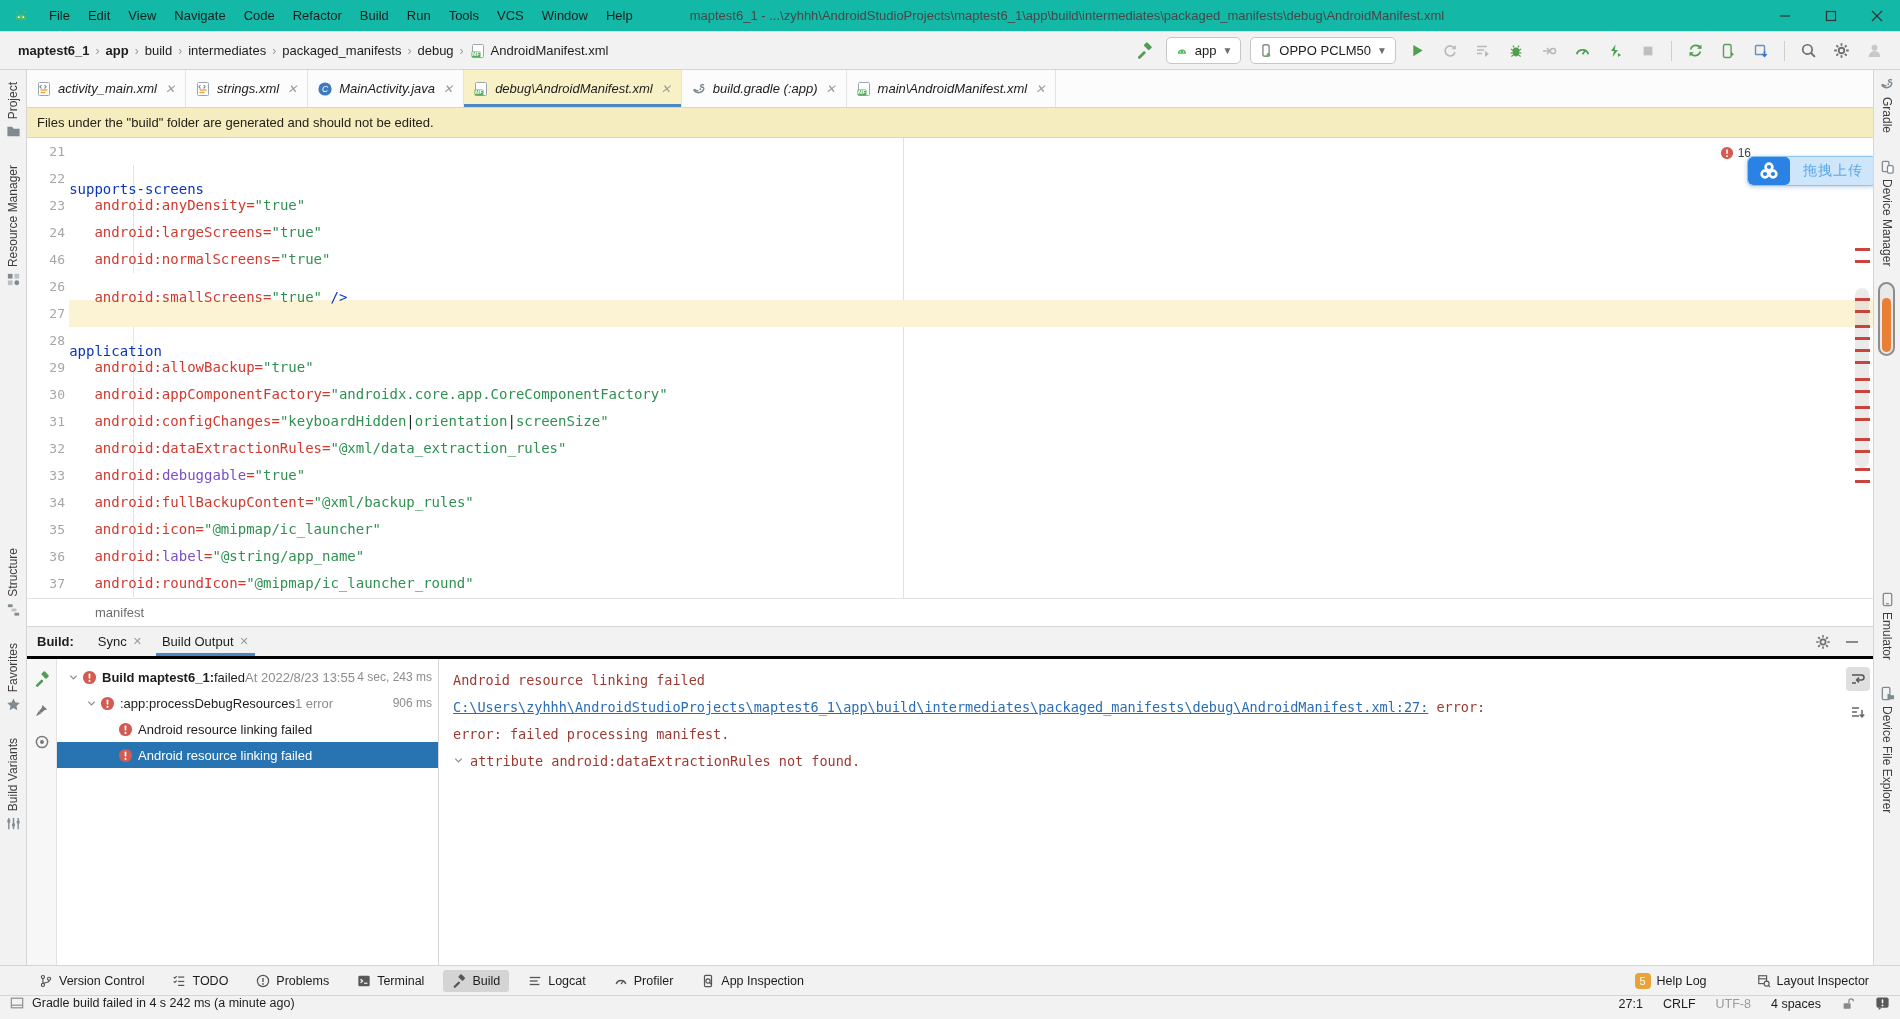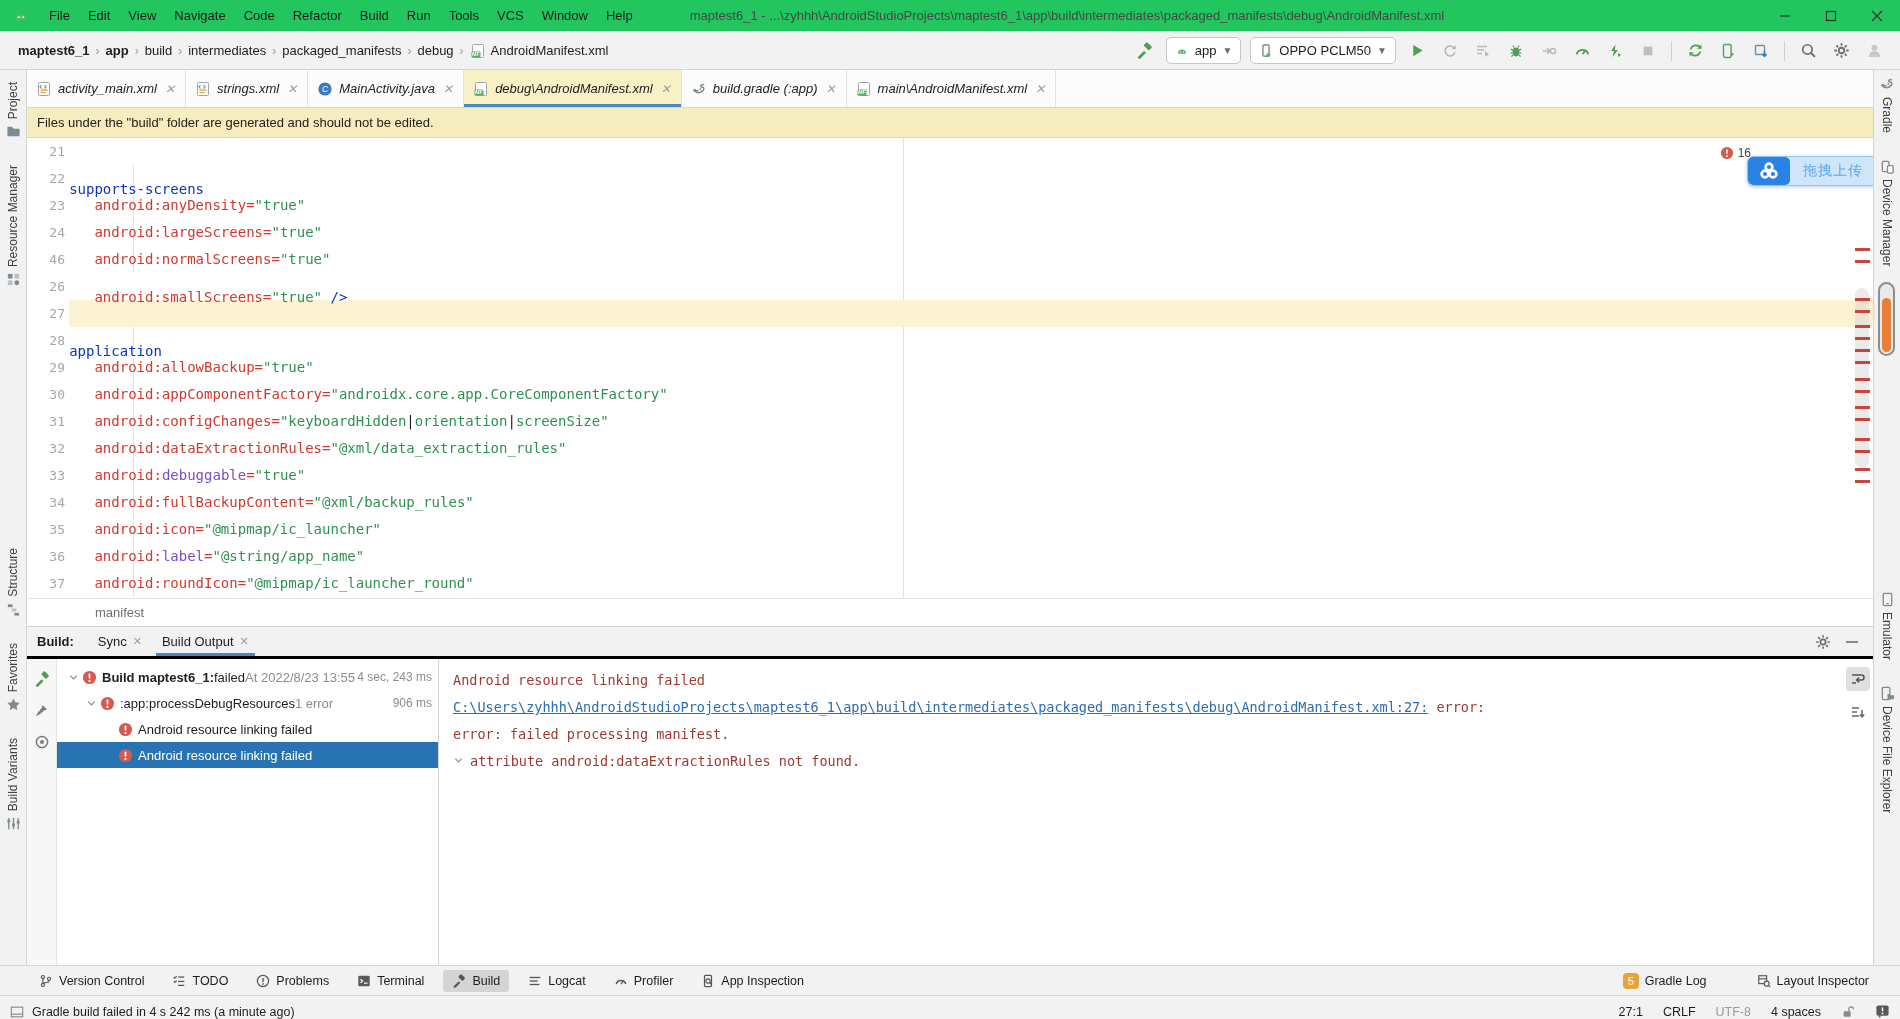--- a/index.html
+++ b/index.html
@@ -2,21 +2,21 @@
 <html><head>
 <meta charset="utf-8">
 <style>
   * { margin:0; padding:0; box-sizing:border-box; }
   html,body { width:1900px; height:1019px; overflow:hidden; }
   body { font-family:"Liberation Sans",sans-serif; font-size:13px; color:#1d1d1d; background:#ffffff; position:relative; }
   .ic { display:inline-flex; align-items:center; justify-content:center; }
   .ic svg { display:block; }
 
   
-  .titlebar { position:absolute; left:0; top:0; width:1900px; height:32px; background:#22c55e; border-bottom:1px solid #dcdcdc; display:flex; align-items:center; }
+  .titlebar { position:absolute; left:0; top:0; width:1900px; height:32px; background:#14b8a6; border-bottom:1px solid #dcdcdc; display:flex; align-items:center; }
   .app-logo { margin:0 10px 0 12px; }
   .menubar { display:flex; }
   .menu-item { padding:0 9px; line-height:31px; cursor:default; }
   .win-title { margin-left:48px; color:#474747; white-space:nowrap; overflow:hidden; max-width:830px; }
   .win-controls { margin-left:auto; display:flex; height:32px; }
   .win-btn { width:46px; height:32px; display:flex; align-items:center; justify-content:center; color:#333; }
 
   
   .toolbar { position:absolute; left:0; top:32px; width:1900px; height:38px; background:#f2f2f2; border-bottom:1px solid #d5d5d5; display:flex; align-items:center; }
   .crumbs { display:flex; align-items:center; margin-left:14px; white-space:nowrap; }
@@ -109,21 +109,21 @@
   .mini-btn.active { background:#dfdfdf; }
 
   
   .bottom-bar { position:absolute; left:0; right:0; bottom:24px; height:30px; background:#f2f2f2; border-top:1px solid #d5d5d5; display:flex; align-items:center; padding:0 12px 0 30px; z-index:6; }
   .bb-item { display:flex; align-items:center; gap:6px; padding:4px 9px; border-radius:3px; margin-right:10px; font-size:12.5px; }
   .bb-item.active { background:#d4d4d4; }
   .bb-right { margin-left:auto; display:flex; align-items:center; gap:22px; }
   .badge { min-width:16px; height:16px; border-radius:4px; background:#e8a33d; color:#fff; font-size:11px; display:inline-flex; align-items:center; justify-content:center; padding:0 3px; }
 
   
-  .status-bar { position:absolute; left:0; right:0; bottom:0; height:24px; background:#f2f2f2; border-top:1px solid #d5d5d5; display:flex; align-items:flex-end; padding:0 10px; font-size:12.5px; z-index:6; }
+  .status-bar { position:absolute; left:0; right:0; bottom:0; height:24px; background:#f2f2f2; border-top:1px solid #d5d5d5; display:flex; align-items:flex-start; padding:0 10px; font-size:12.5px; z-index:6; }
   .sb-msg { margin-left:8px; }
   .sb-right { margin-left:auto; display:flex; align-items:center; gap:20px; }
   .sb-dim { color:#9a9a9a; }
 </style>
 </head>
 <body>
 
 <div class="titlebar">
   <span class="ic app-logo">
     <svg width="18" height="18" viewBox="0 0 16 16">
@@ -901,21 +901,21 @@
             <circle cx="8" cy="8" r="2.4" fill="none" stroke="#555" stroke-width="1.3"></circle>
             <line x1="9.7" y1="9.7" x2="12" y2="12" stroke="#555" stroke-width="1.3"></line>
           </svg>
         </span>
         <span>App Inspection</span>
       </div>
     </div>
   <div class="bb-right" id="bb-right">
       <div class="bb-item">
         <span class="badge">5</span>
-        <span>Gradle Log</span>
+        <span>Help Log</span>
       </div>
       <div class="bb-item">
         <span class="ic">
           <svg width="14" height="14" viewBox="0 0 16 16">
             <rect x="2" y="2" width="9" height="9" fill="none" stroke="#555" stroke-width="1.3"></rect>
             <line x1="2" y1="5.5" x2="11" y2="5.5" stroke="#555" stroke-width="1.3"></line>
             <circle cx="11" cy="11" r="2.8" fill="#f2f2f2" stroke="#555" stroke-width="1.3"></circle>
             <line x1="13" y1="13" x2="15" y2="15" stroke="#555" stroke-width="1.3"></line>
           </svg>
         </span>

